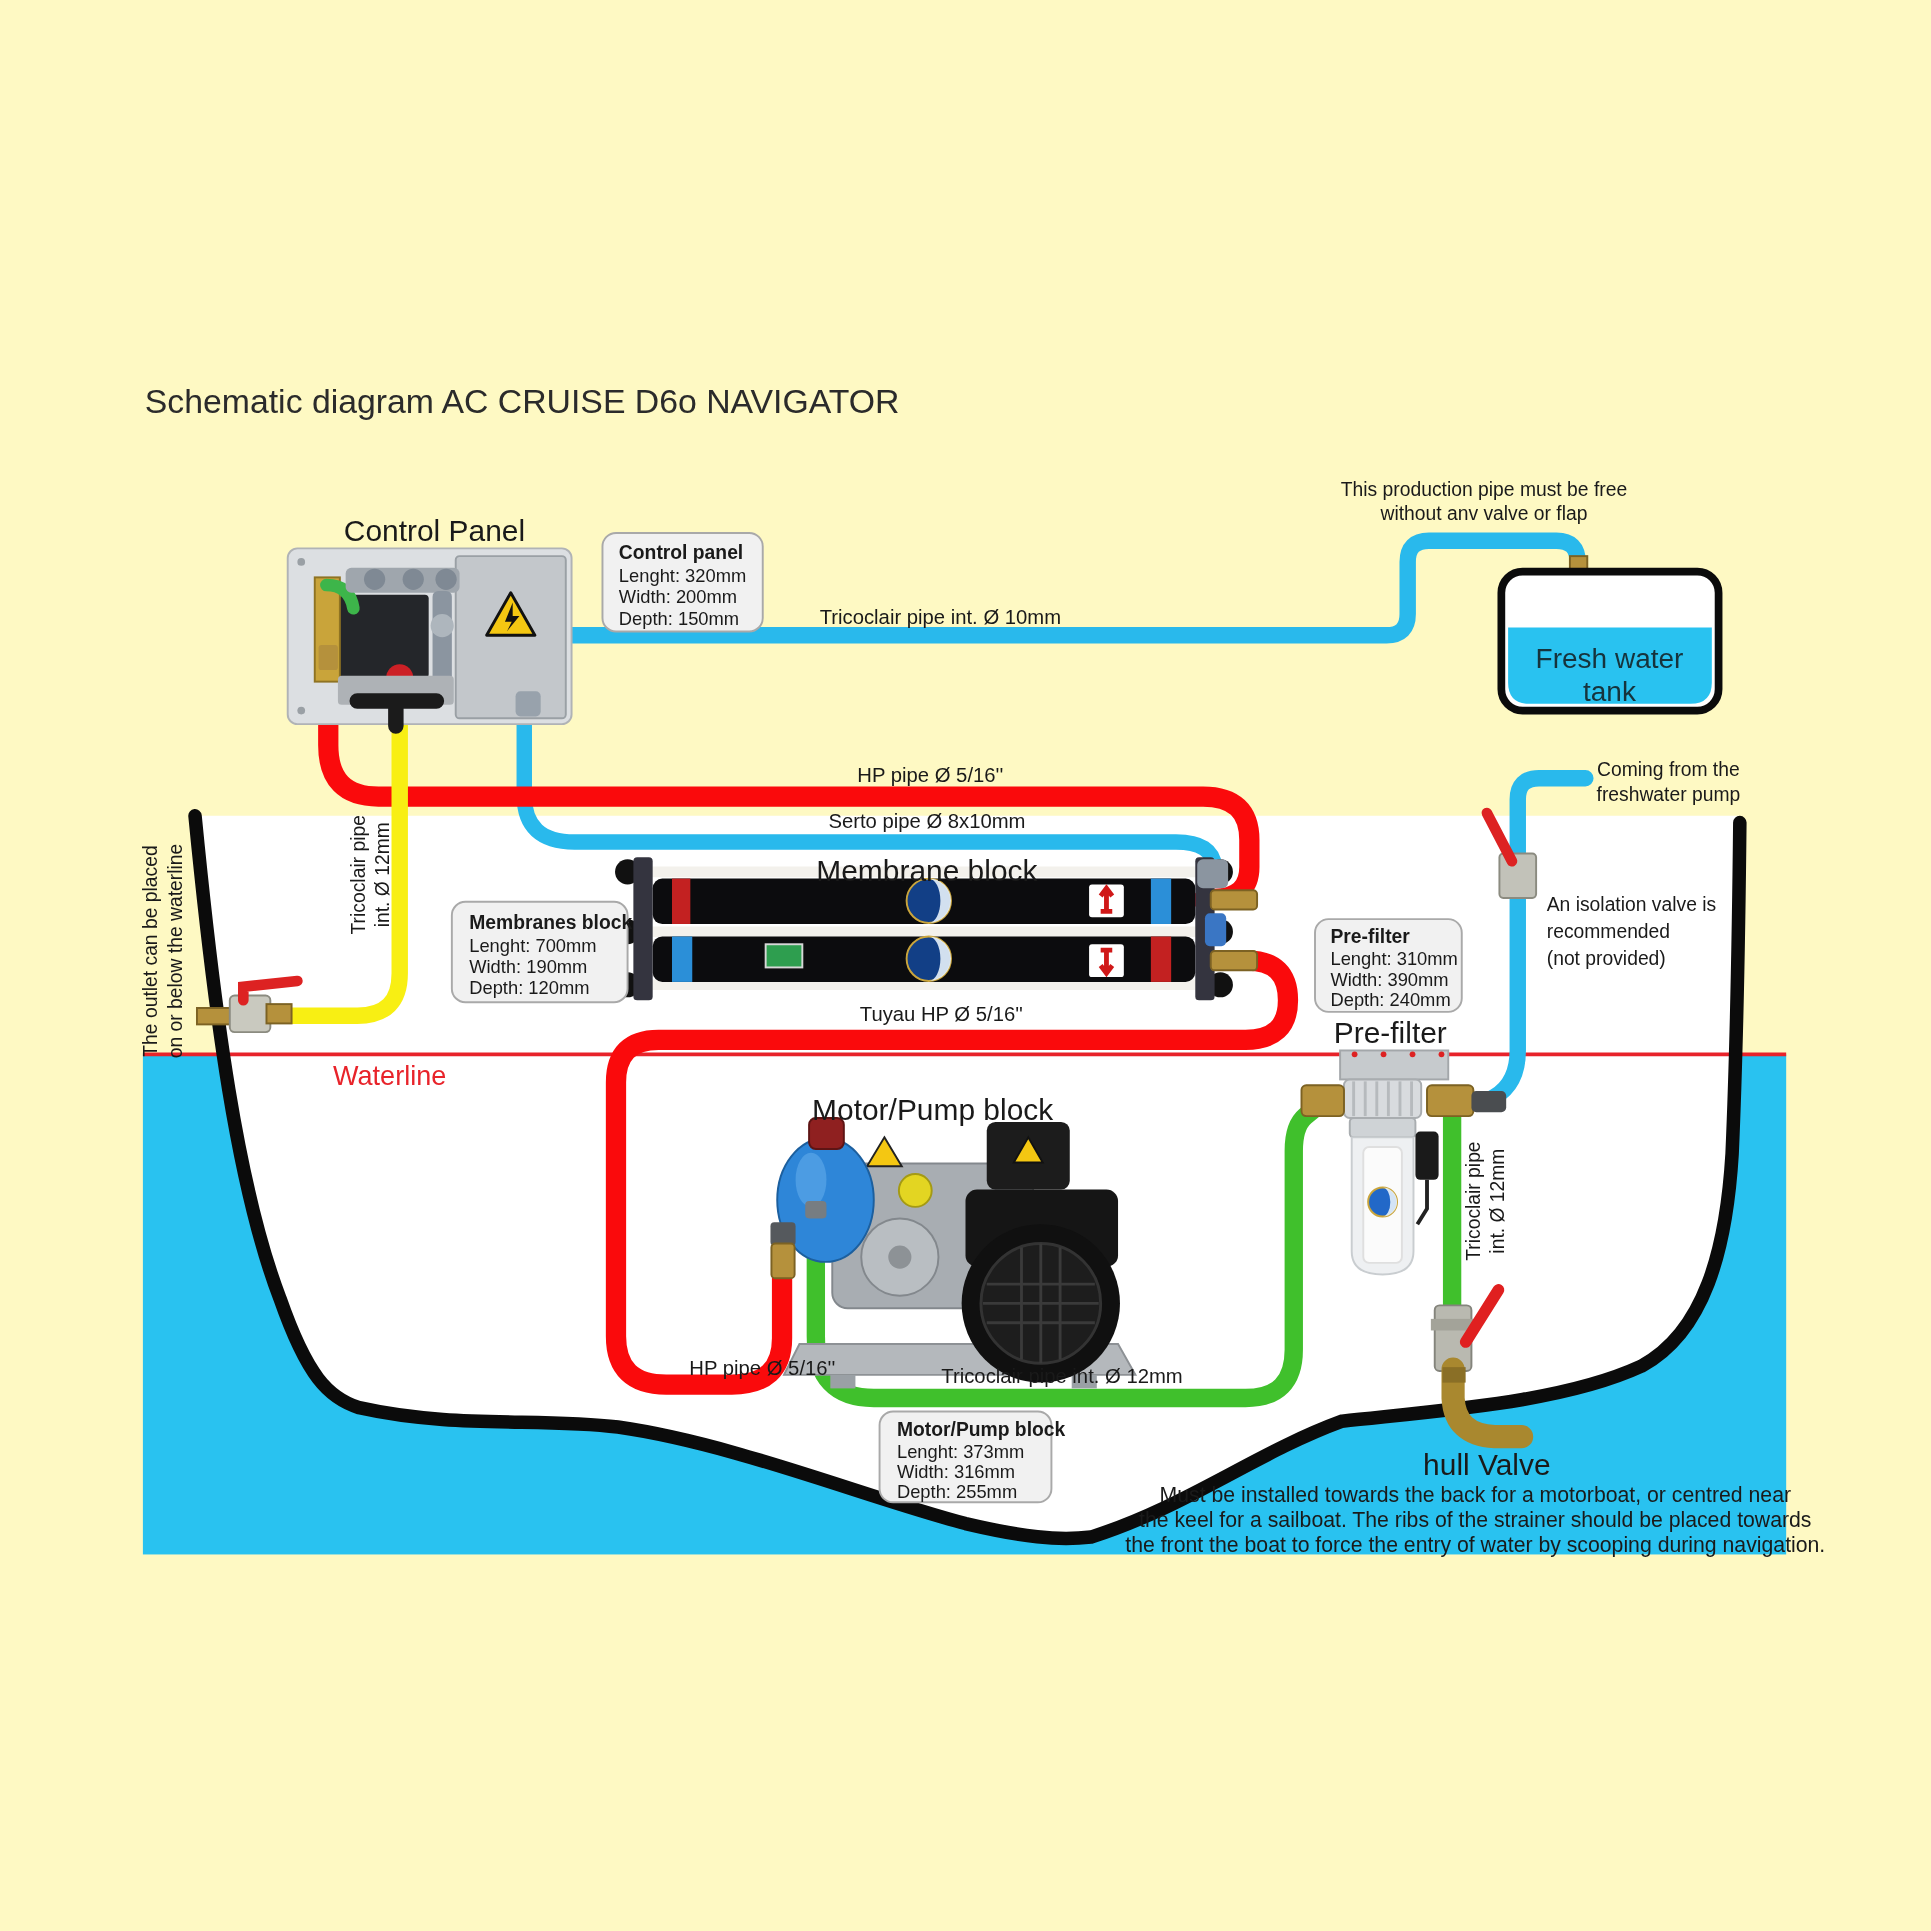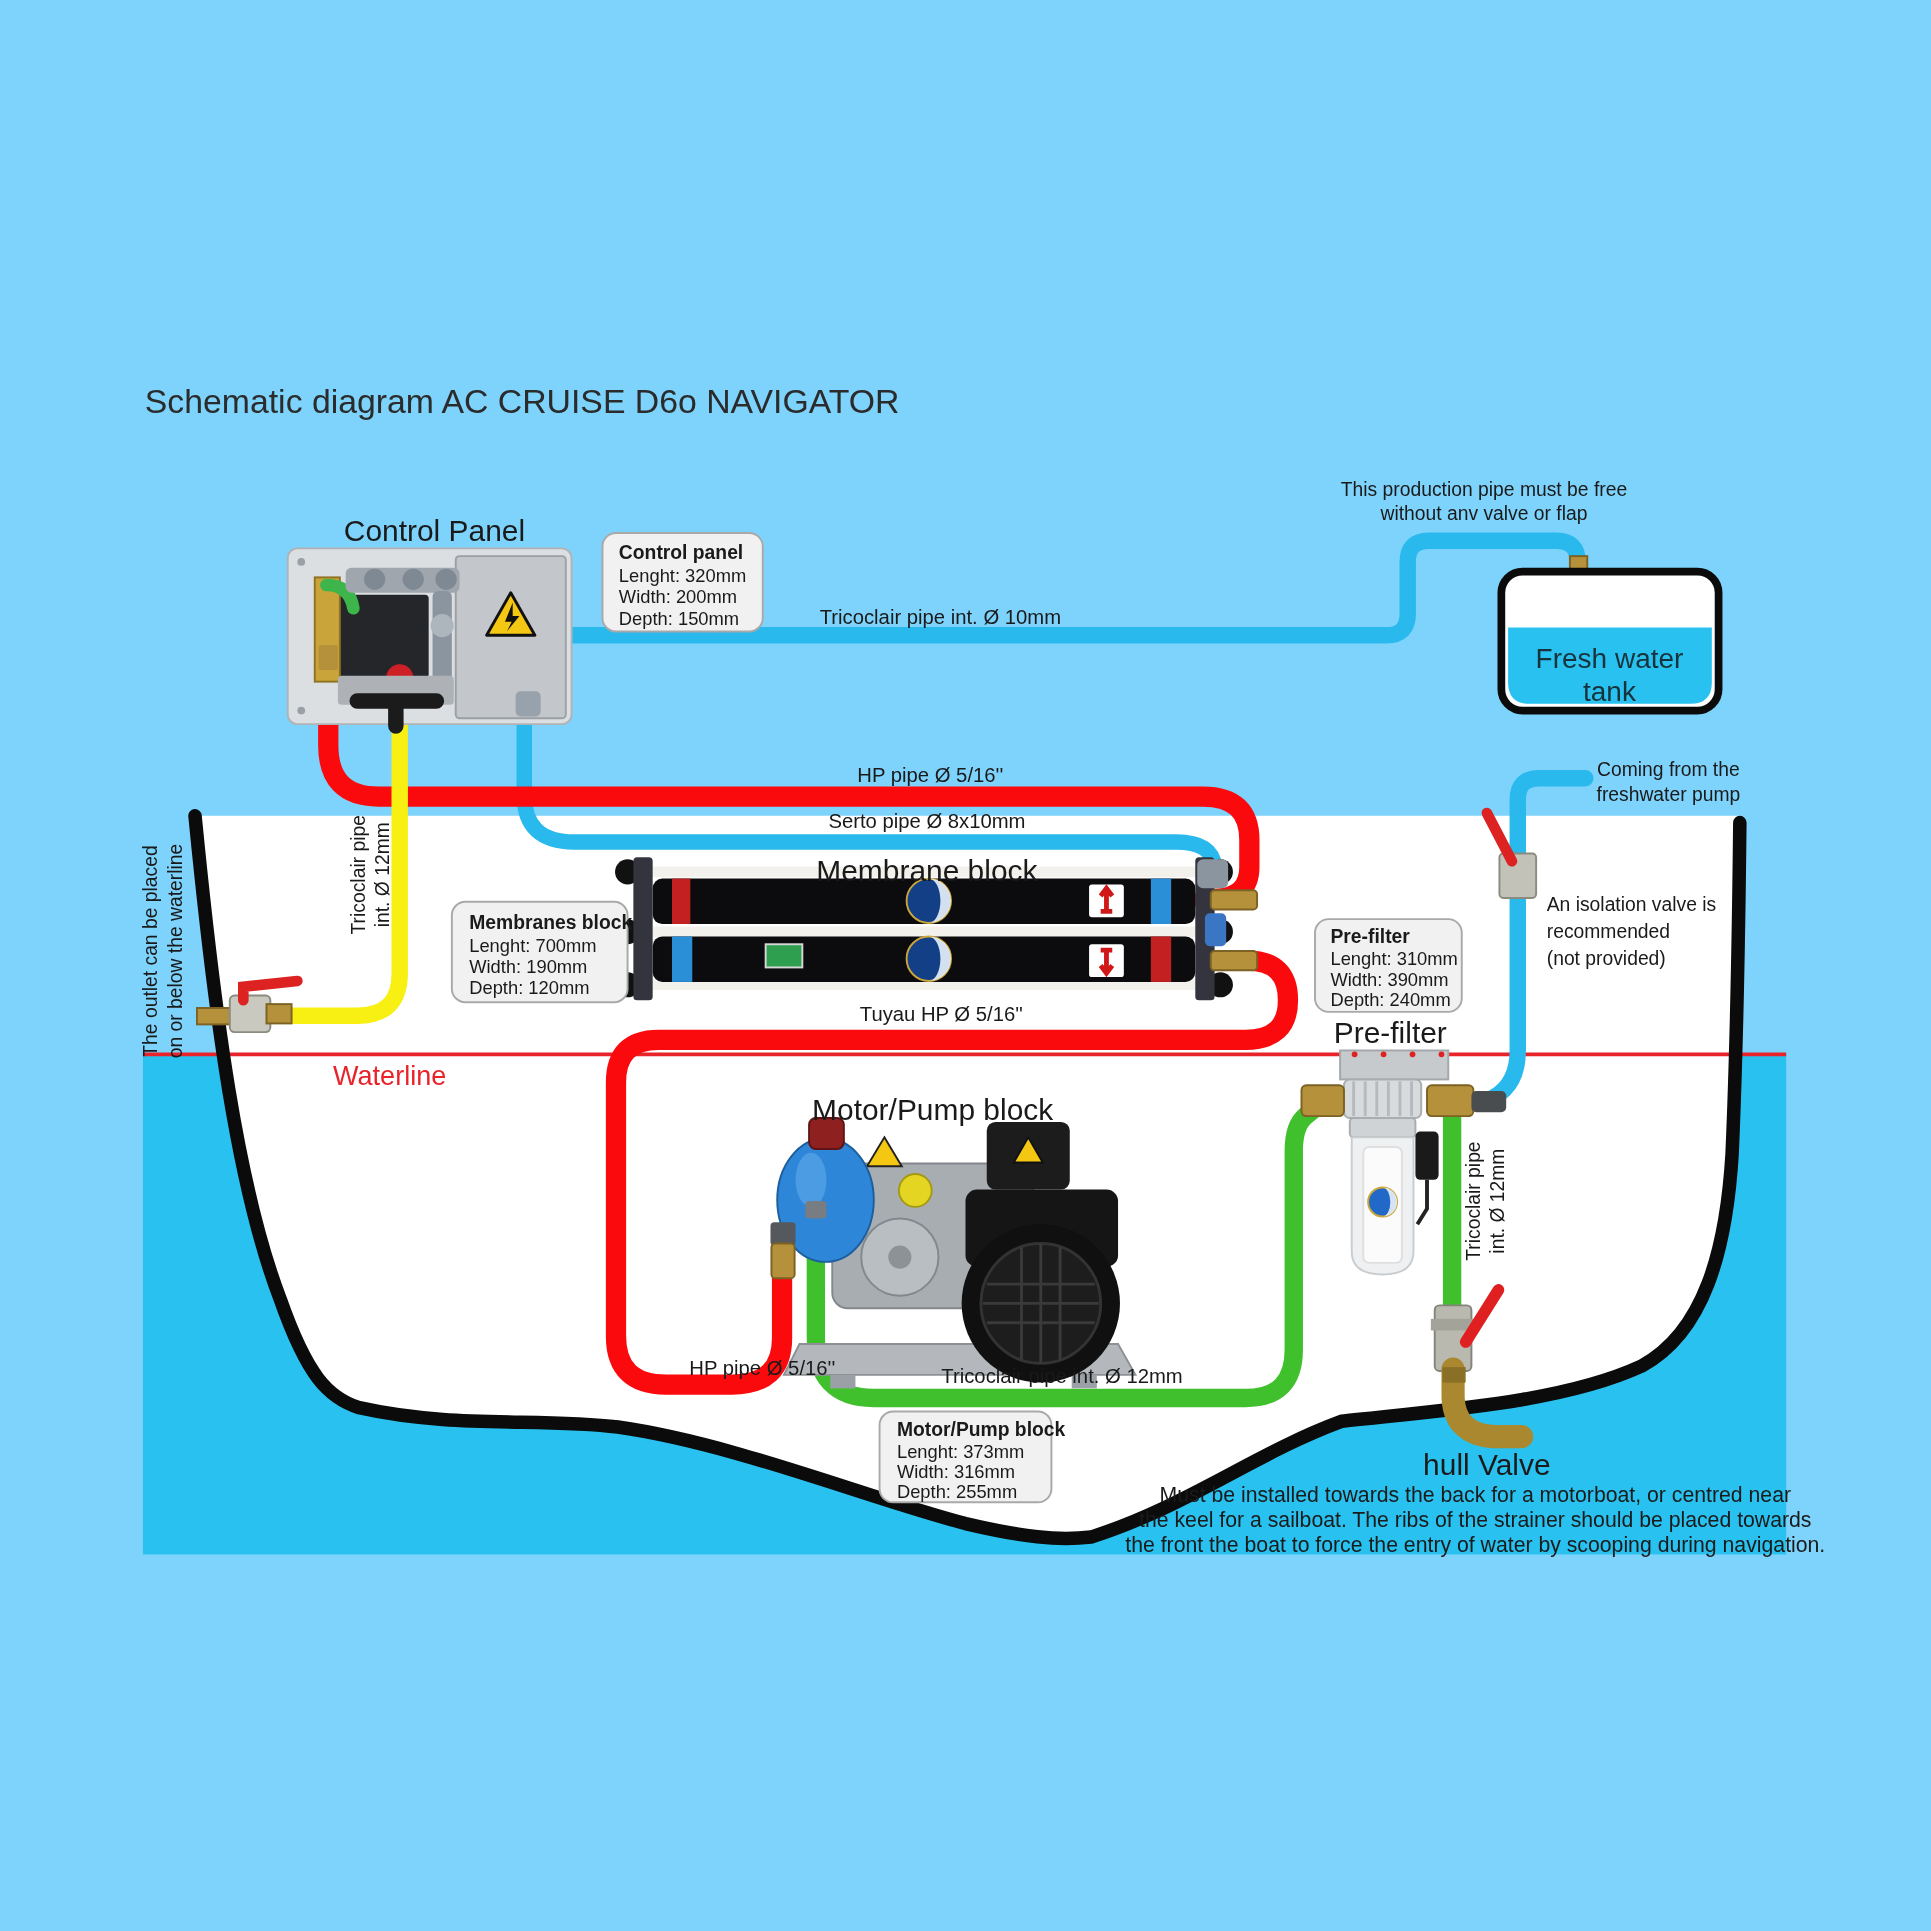--- a/index.html
+++ b/index.html
@@ -1,16 +1,16 @@
 <!DOCTYPE html>
 <html><head>
 <meta charset="utf-8">
 <style>
   html,body{margin:0;padding:0;background:#ffffff;}
-  .stage{width:1931px;height:1931px;position:relative;background:#7dd3fc;overflow:hidden;
+  .stage{width:1931px;height:1931px;position:relative;background:#fef9c3;overflow:hidden;
          font-family:"Liberation Sans", sans-serif;}
   svg{position:absolute;left:0;top:0;}
   text{font-family:"Liberation Sans", sans-serif;fill:#1a1a1a;}
   .title{font-size:35px;fill:#2b2b2b;}
   .heading{font-size:31px;}
   .spec-title{font-size:20px;font-weight:bold;}
   .spec-line{font-size:19px;}
   .pipe-label{font-size:21px;}
   .note{font-size:20px;}
   .vnote{font-size:20px;}

